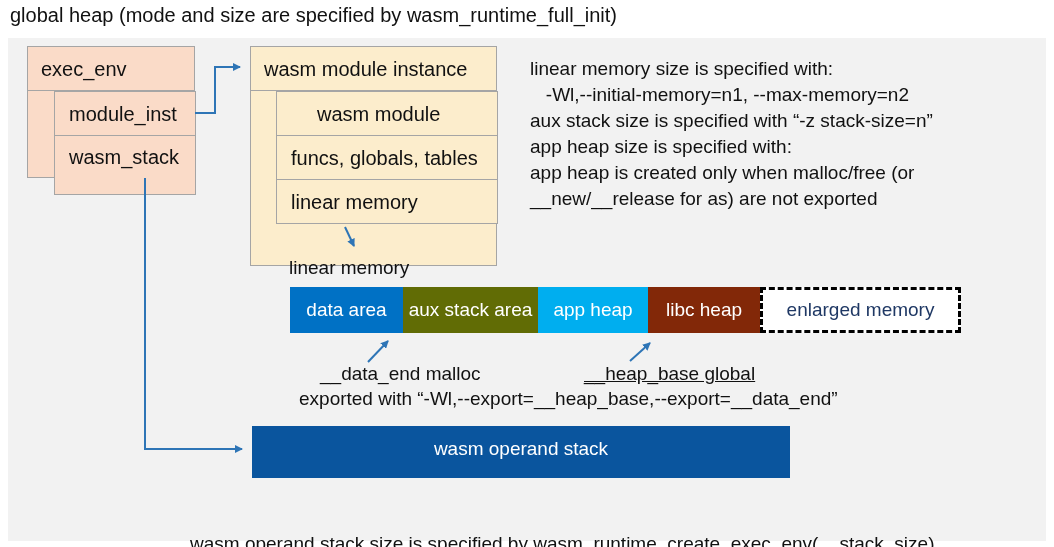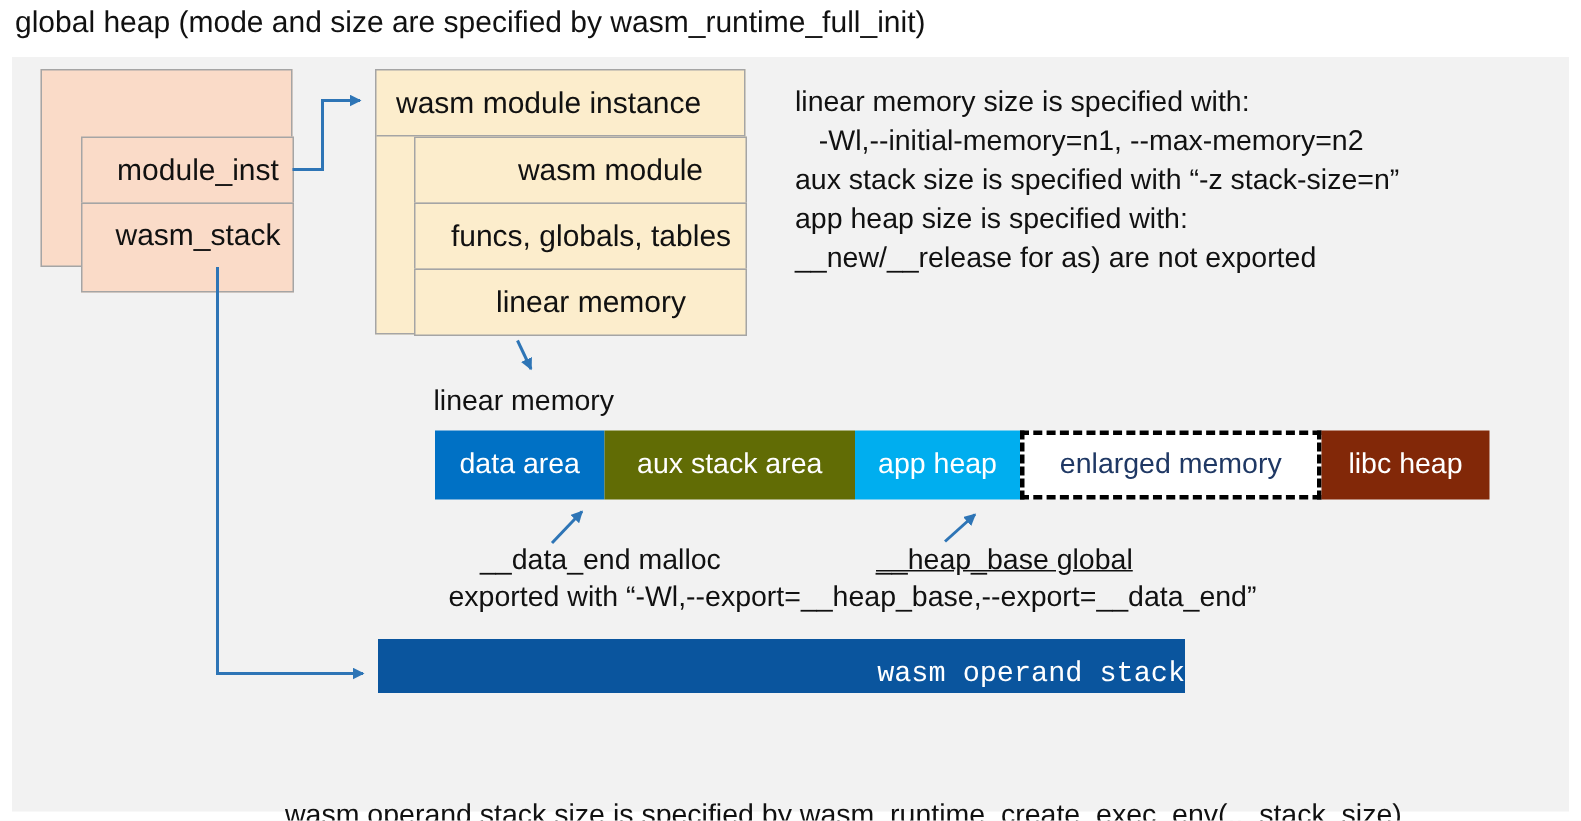--- a/index.html
+++ b/index.html
@@ -7,94 +7,96 @@
   .stage { position:relative; width:1054px; height:547px; background:#ffffff; overflow:hidden; }
   .title { position:absolute; left:10px; top:4px; font-size:20px; color:#111; white-space:pre; }
   .panel { position:absolute; left:8px; top:38px; width:1038px; height:503px; background:#F2F2F2; }
 
   .struct-box { position:absolute; border:1px solid #A5A5A5; }
   .pink  { background:#FADBC8; }
   .cream { background:#FCEDCC; }
   .struct-header { position:absolute; left:0; top:0; width:100%; height:44px; line-height:44px;
                    padding-left:13px; font-size:20px; color:#111; border-bottom:1px solid #A5A5A5; }
   .struct-row { position:absolute; border:1px solid #A5A5A5; font-size:20px; color:#111;
-                padding-left:14px;text-align:center; }
+                padding-left:14px; }
 
   .exec-env   { left:27px;  top:46px; width:168px; height:132px; }
   .row-module-inst { left:26px; top:44px;  width:142px; height:45px; line-height:44px; }
   .row-wasm-stack  { left:26px; top:88px;  width:142px; height:60px; line-height:43px; }
 
-  .module-instance { left:250px; top:46px; width:247px; height:177px; }
+  .module-instance { left:250px; top:46px; width:247px; height:220px; }
   .mi-row1 { left:25px; top:44px;  width:222px; height:45px; line-height:44px;padding-left:40px; }
   .mi-row2 { left:25px; top:88px;  width:222px; height:45px; line-height:44px; }
   .mi-row3 { left:25px; top:132px; width:222px; height:45px; line-height:44px; }
 
   .notes { position:absolute; left:530px; top:56px; width:515px; font-size:19px; line-height:26px;
            color:#111; }
   .notes div { white-space:pre-wrap; }
 
   .lm-label { position:absolute; left:289px; top:257px; font-size:19px; color:#111; }
 
   .membar { position:absolute; left:290px; top:287px; height:46px; display:flex; }
   .seg { height:46px; line-height:46px; text-align:center; font-size:19px; color:#fff; }
   .seg-data    { width:113px; }
-  .seg-aux     { width:167px; }
+  .seg-aux     { width:135px; }
   .seg-appheap { width:110px; }
   .seg-libc    { width:112px; }
   .seg-enl     { width:201px; border:3px dashed #000; line-height:40px; }
 
   .ann { position:absolute; font-size:19px; color:#111; white-space:pre; }
   .ann-data-end  { left:320px; top:363px; }
   .ann-heap-base { left:584px; top:363px;text-decoration:underline; }
   .ann-exported  { left:299px; top:388px; }
 
-  .operand-bar { position:absolute; left:252px; top:426px; width:538px; height:36px;
-                 line-height:46px; text-align:right; font-size:19px; color:#fff;font-family:Liberation Mono, monospace; }
+  .operand-bar { position:absolute; left:252px; top:426px; width:538px; height:52px;
+                 line-height:46px; text-align:center; font-size:19px; color:#fff; }
 
   .bottom-notes { position:absolute; left:190px; top:481px; font-size:19px; line-height:25px;
                   color:#111; white-space:pre; }
 
   svg.overlay { position:absolute; left:0; top:0; width:1054px; height:547px; pointer-events:none; }
 </style>
 </head>
 <body>
 
 <div class="stage">
 
   <div class="title">global heap (mode and size are specified by wasm_runtime_full_init)</div>
 
   <div class="panel"></div>
 
   <div class="struct-box pink exec-env">
+    <div class="struct-header">exec_env</div>
     <div class="struct-row pink row-module-inst">module_inst</div>
     <div class="struct-row pink row-wasm-stack">wasm_stack</div>
   </div>
 
   <div class="struct-box cream module-instance">
     <div class="struct-header">wasm module instance</div>
     <div class="struct-row cream mi-row1">wasm module</div>
     <div class="struct-row cream mi-row2">funcs, globals, tables</div>
     <div class="struct-row cream mi-row3">linear memory</div>
   </div>
 
   <div class="notes">
     <div>linear memory size is specified with:</div>
     <div>   -Wl,--initial-memory=n1, --max-memory=n2</div>
     <div>aux stack size is specified with “-z stack-size=n”</div>
     <div>app heap size is specified with:</div>
+    <div>app heap is created only when malloc/free (or</div>
     <div>__new/__release for as) are not exported</div>
   </div>
 
   <div class="lm-label">linear memory</div>
   <div class="membar">
     <div class="seg seg-data" style="background-color: rgb(0, 113, 197); color: #ffffff;">data area</div>
     <div class="seg seg-aux" style="background-color: rgb(97, 108, 5); color: rgb(255, 255, 255);">aux stack area</div>
     <div class="seg seg-appheap" style="background-color: rgb(0, 174, 239); color: rgb(255, 255, 255);">app heap</div>
+    <div class="seg seg-libc" style="background-color: rgb(130, 40, 8); color: rgb(255, 255, 255);">libc heap</div>
     <div class="seg seg-enl" style="background-color: rgb(255, 255, 255); color: rgb(31, 56, 100);">enlarged memory</div>
-    <div class="seg seg-libc" style="background-color: rgb(130, 40, 8); color: rgb(255, 255, 255);">libc heap</div>
   </div>
 
   <div class="ann ann-data-end">__data_end malloc</div>
   <div class="ann ann-heap-base">__heap_base global</div>
   <div class="ann ann-exported">exported with “-Wl,--export=__heap_base,--export=__data_end”</div>
 
   <div class="operand-bar" style="background-color: rgb(10, 85, 158);">wasm operand stack</div>
 
   <div class="bottom-notes">
     <div>wasm operand stack size is specified by wasm_runtime_create_exec_env(.., stack_size)</div>

